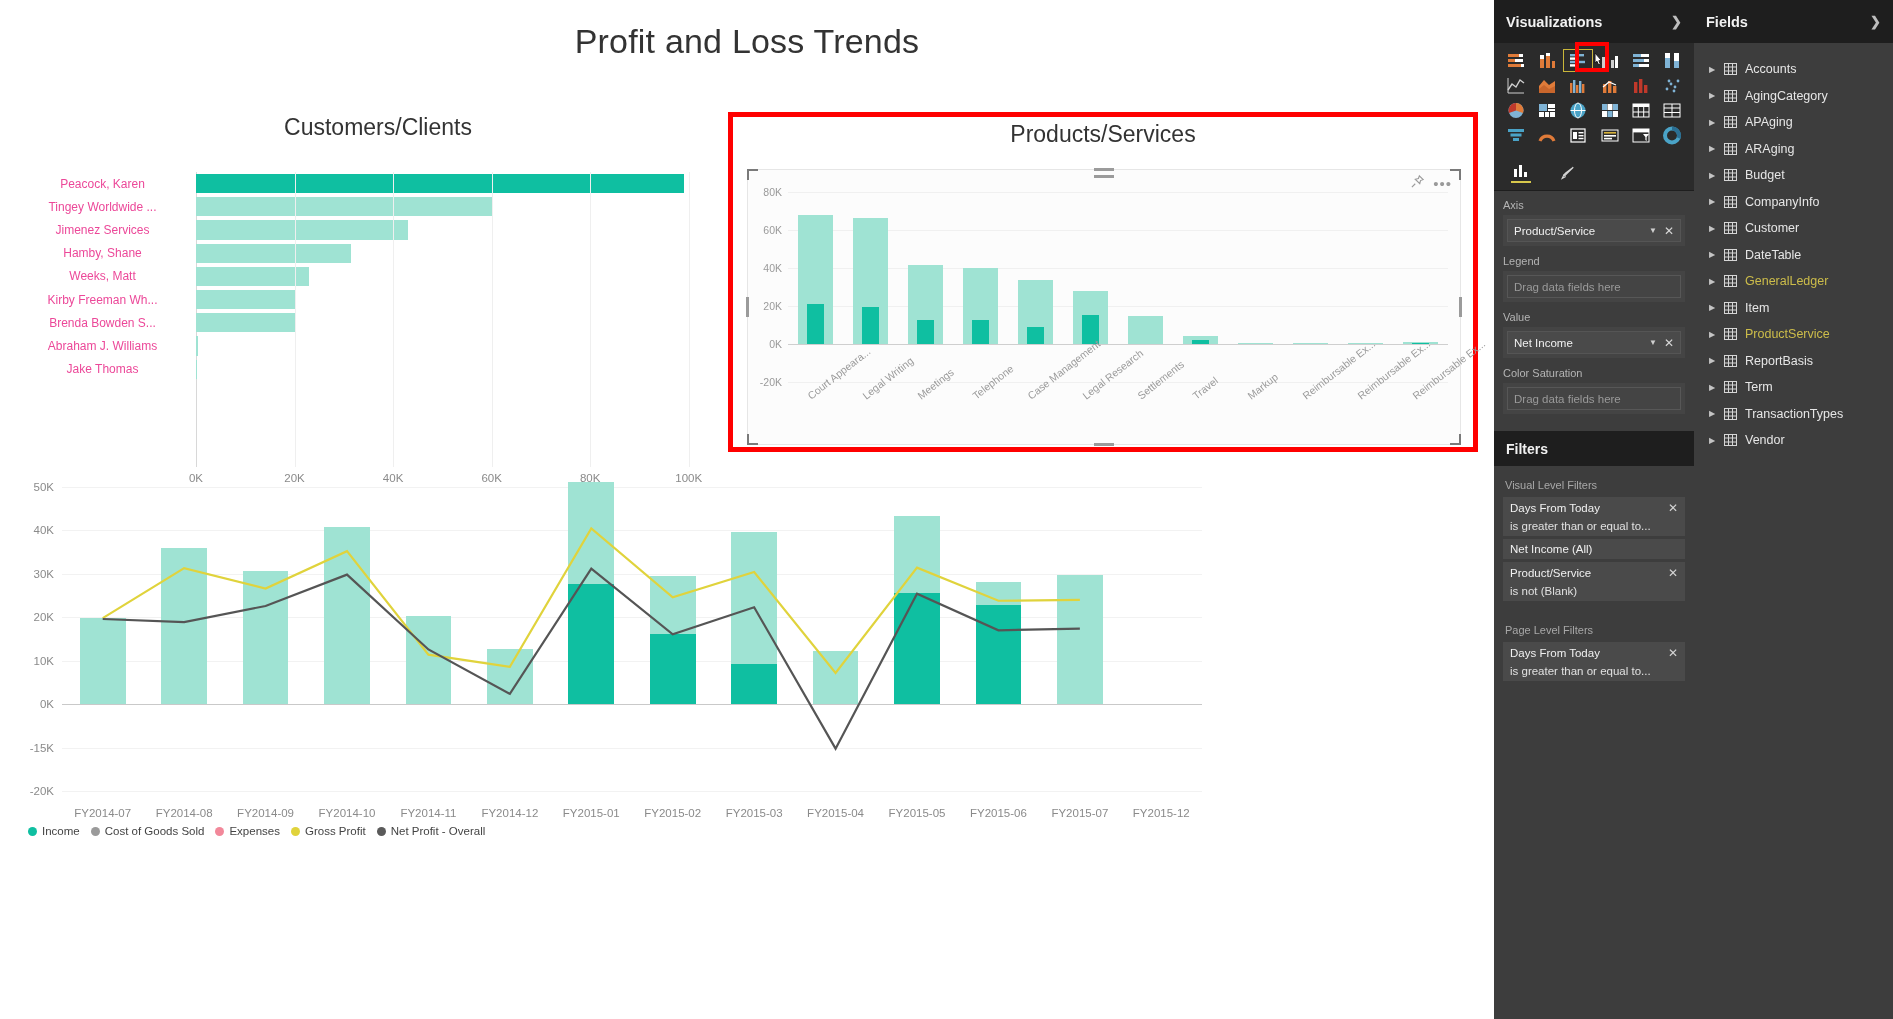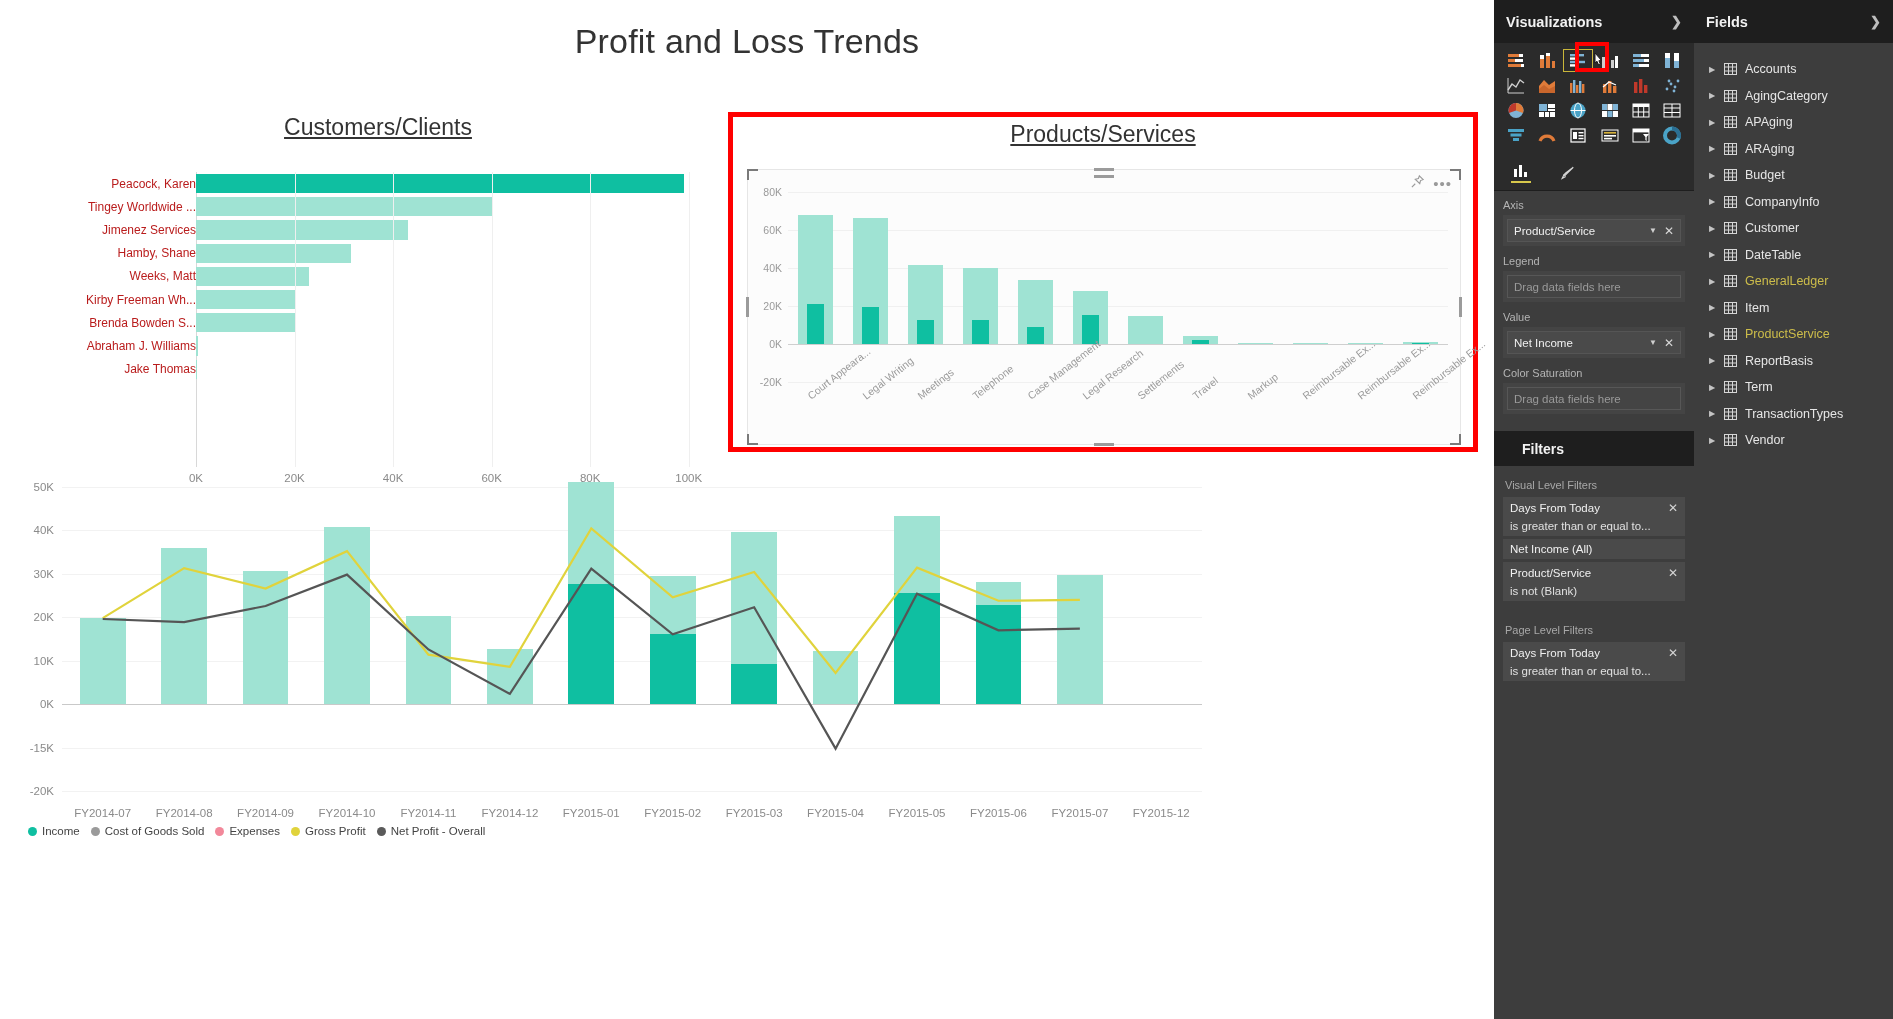--- a/index.html
+++ b/index.html
@@ -22,39 +22,38 @@
     position: absolute; left: 0; top: 22px; width: 1494px;
     text-align: center;
     font-size: 34px; font-weight: 400; color: #333333;
     letter-spacing: .2px;
   }
 
   .viz-title {
     text-align: center;
     font-size: 23px; font-weight: 400; color: #333333;
     padding-top: 4px;
-    text-decoration: underline;
   }
 
   
   #customers-viz {
     position: absolute; left: 18px; top: 110px;
     width: 720px; height: 400px;
   }
   #cust-plot {
     position: absolute; left: 0; top: 62px;
     width: 720px; height: 295px;
   }
   .cust-row {
     display: flex; align-items: center;
     height: 23.2px;
   }
   .cust-name {
-    width: 178px; text-align: right; 
-    font-size: 12px; color: #b91c1c; white-space: nowrap; overflow: hidden;
+    width: 178px; text-align: center; padding-right: 9px;
+    font-size: 12px; color: #ec4899; white-space: nowrap; overflow: hidden;
   }
   .cust-track { position: relative; flex: 1; height: 100%; }
   .cust-bar {
     position: absolute; left: 0; top: 2px; bottom: 2px;
     background: #9fe3d3; border-radius: 0;
   }
   .cust-bar.hl { background: #0fbfa1; }
   #cust-axisline {
     position: absolute; left: 178px; top: 62px;
     width: 1px; height: 295px; background: #d8d8d8;
@@ -210,21 +209,21 @@
     background: transparent; border: 1px solid #575757;
     color: #9a9a9a; font-style: normal;
   }
   .field-well .fw-name { flex: 1; white-space: nowrap; overflow: hidden; }
   .field-well .fw-caret { color: #cfcfcf; font-size: 8px; margin-right: 7px; }
   .field-well .fw-x { color: #d8d8d8; font-size: 12px; }
   .well-box { background: #444444; padding: 4px; }
 
   #filters-header {
     height: 35px; background: #1e1e1e;
-    display: flex; align-items: center; padding: 0 28px;
+    display: flex; align-items: center; padding: 0 12px;
     font-size: 14px; font-weight: bold; color: #f2f2f2;
     margin-top: 4px;
   }
   #filters-body { padding: 9px 9px 0 9px; }
   .filter-section-label { font-size: 11px; color: #a8a8a8; margin: 4px 0 6px 2px; }
   .filter-card { background: #4a4a4a; margin-bottom: 3px; padding: 4px 7px; }
   .filter-row {
     display: flex; align-items: center; justify-content: space-between;
     font-size: 11.5px; color: #f0f0f0;
   }

